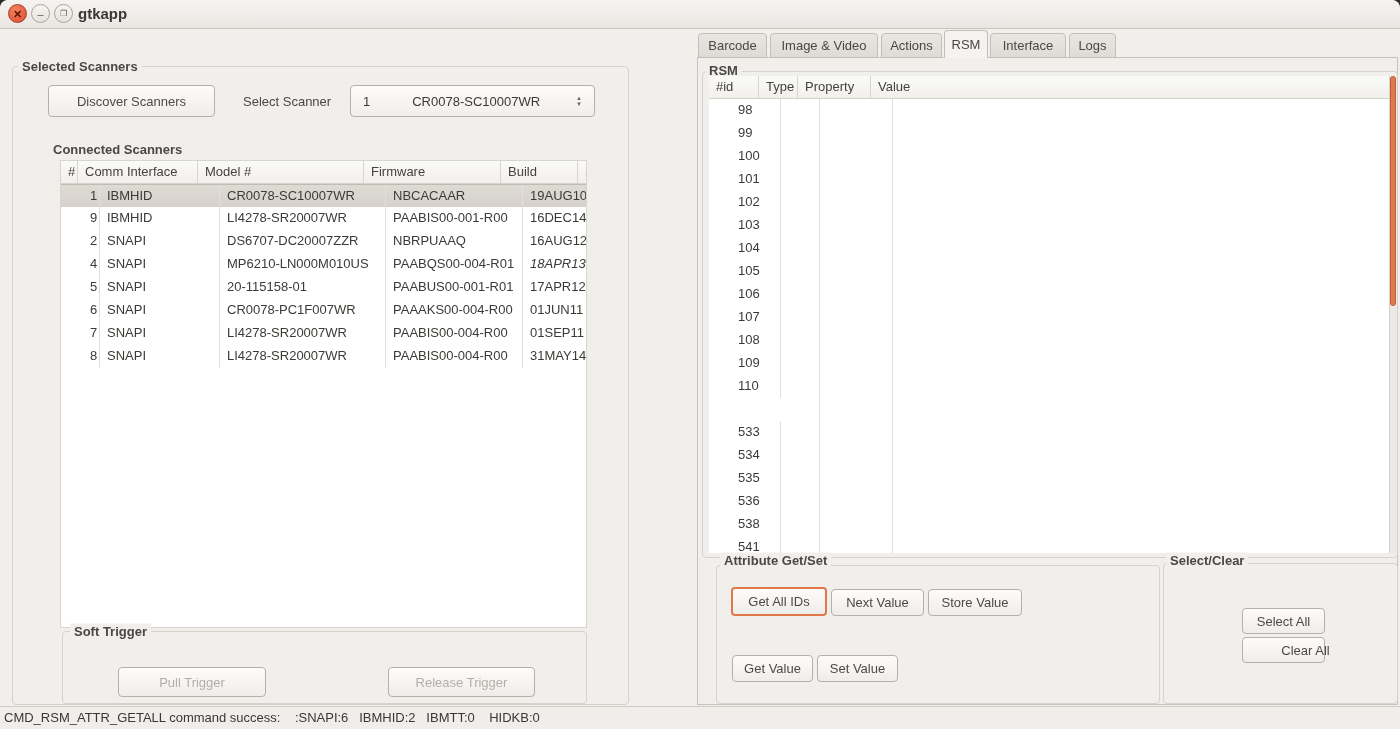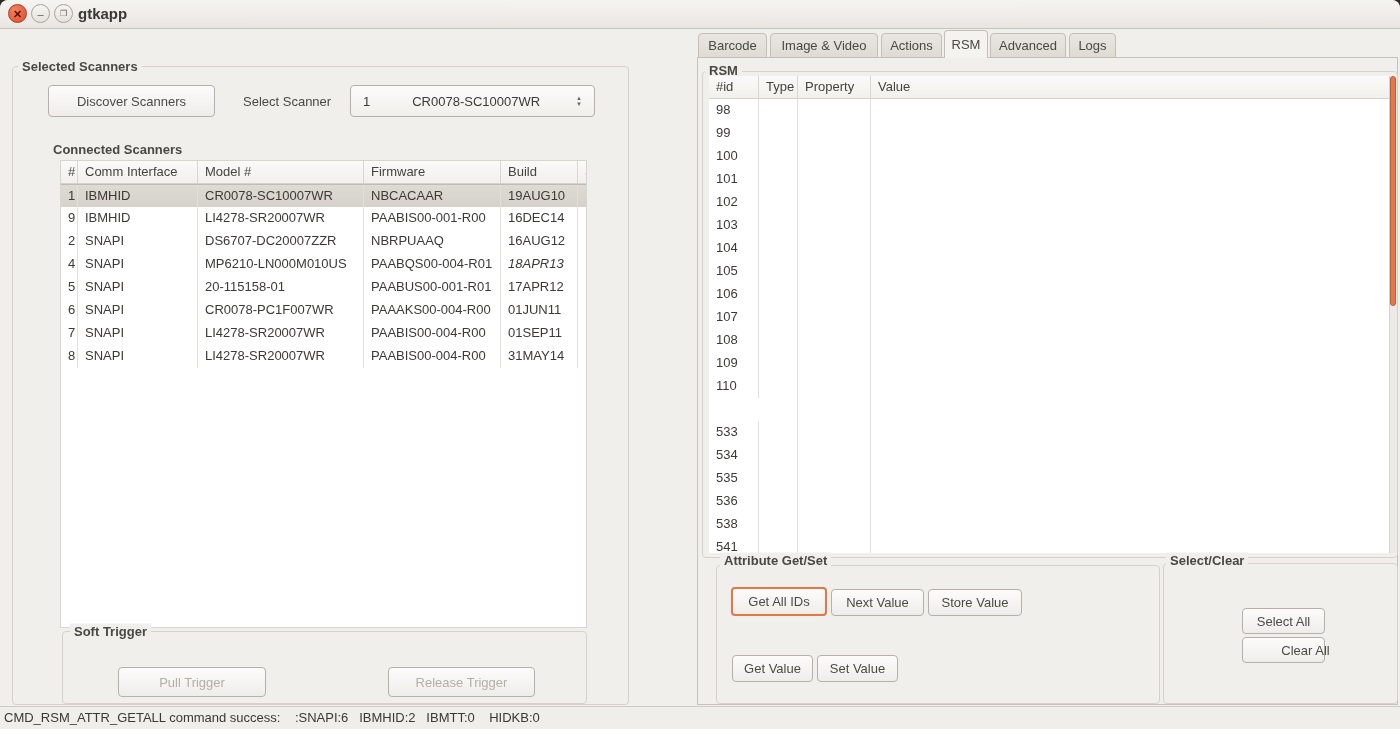--- a/index.html
+++ b/index.html
@@ -27,21 +27,21 @@
        display:flex;align-items:center;justify-content:center;white-space:nowrap;}
   .btn.disabled{color:#b3afa8;}
   .btn.focused{border:2px solid #e2774a;}
   
   .tbl{position:absolute;background:#ffffff;overflow:hidden;border:1px solid #d8d5cf;box-sizing:border-box;}
   .tbl-header{display:flex;height:23px;background:linear-gradient(#fafaf8,#f2f0ed);
               border-bottom:1px solid #d5d1cb;box-sizing:border-box;}
   .tbl-header .hcell{box-sizing:border-box;border-right:1px solid #d9d6d0;font-size:13px;
               color:#45433f;padding:3px 0 0 7px;overflow:hidden;white-space:nowrap;flex-shrink:0;}
   .tbl-header .hcell:last-child{border-right:none;}
-  .trow{display:flex;height:23px;box-sizing:border-box;}
+  .trow{display:flex;height:23px;box-sizing:border-box;padding-left:22px;}
   .trow .tcell{box-sizing:border-box;border-right:1px solid #e3e0db;font-size:13px;color:#3c3a36;
                padding:3px 0 0 7px;overflow:hidden;white-space:nowrap;flex-shrink:0;}
   .trow .tcell:last-child{border-right:none;}
   .trow.selected{background:linear-gradient(#dedad4,#d6d2cb);border-top:1px solid #c0bcb4;}
   
   .tab{position:absolute;box-sizing:border-box;top:33px;height:25px;
        background:linear-gradient(#eae7e3,#dedbd5);border:1px solid #c3bfb8;
        border-radius:4px 4px 0 0;font-size:13px;color:#4a4844;
        display:flex;align-items:center;justify-content:center;}
   .tab.active{top:30px;height:28px;background:#f5f3f0;border-bottom:none;z-index:5;}
@@ -334,15 +334,15 @@
   <div class="btn" style="left:1242px;top:637px;width:83px;height:26px;padding-left:44px;">Clear All</div>
 
   <div id="statusbar">
     <span id="status-text">CMD_RSM_ATTR_GETALL command success:    :SNAPI:6   IBMHID:2   IBMTT:0    HIDKB:0</span>
   </div>
 
 <div class="tab" style="left: 698px; width: 69px;">Barcode</div>
     <div class="tab" style="left: 770px; width: 108px;">Image &amp; Video</div>
     <div class="tab" style="left: 881px; width: 61px;">Actions</div>
     <div class="tab active" style="left: 944px; width: 44px;">RSM</div>
-    <div class="tab" style="left: 990px; width: 76px;">Advanced</div>
+    <div class="tab" style="left: 990px; width: 76px;">Interface</div>
     <div class="tab" style="left: 1069px; width: 47px;">Logs</div>
   </div>
 
 </body></html>

